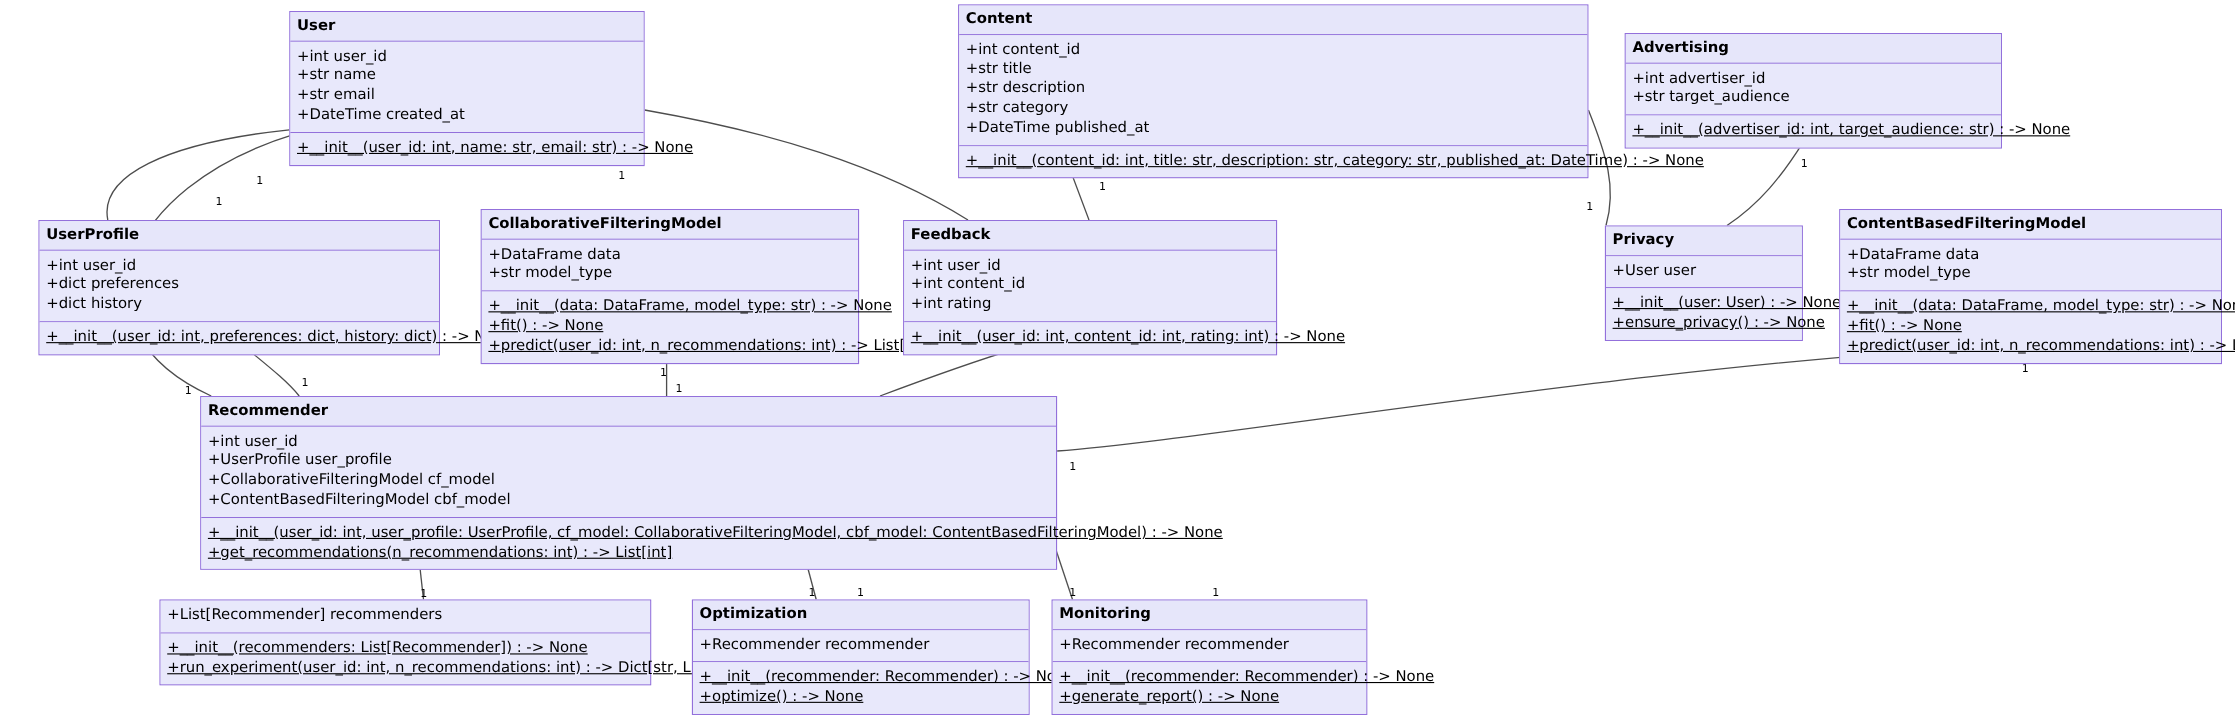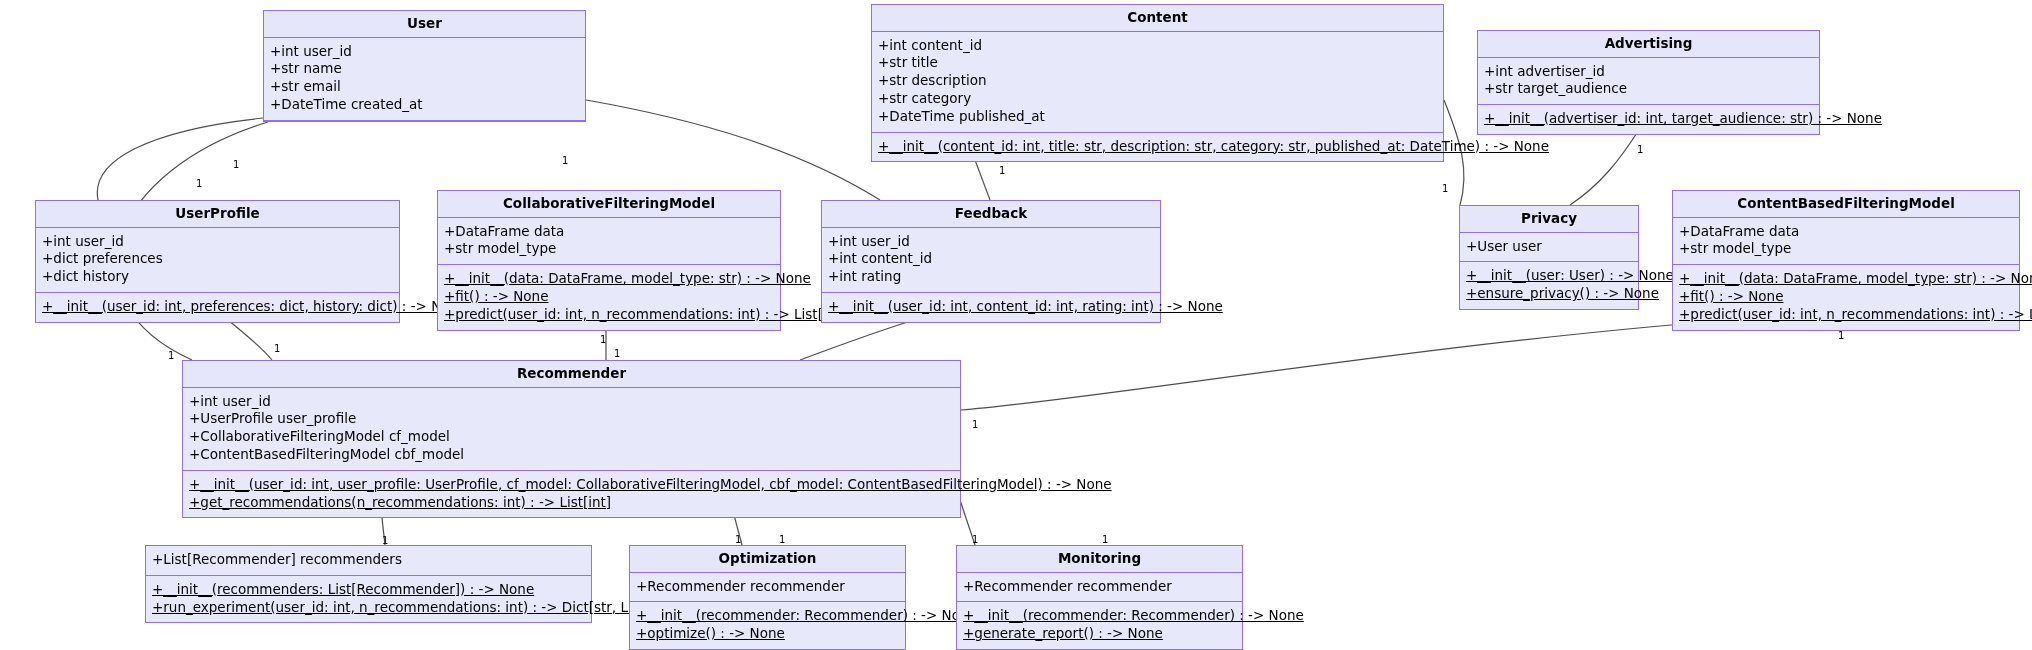--- a/index.html
+++ b/index.html
@@ -29,21 +29,20 @@
   }
   .uml-class {
     position: absolute;
     box-sizing: border-box;
     border: 1px solid #9370db;
     background: #e6e6fa;
     font-size: 13.5px;
     color: #000000;
   }
   .uml-title {
-    text-align: center;
     font-weight: bold;
     padding: 5px 6px 5px 6px;
     border-bottom: 1px solid #9370db;
     background: #e6e6fa;
     white-space: nowrap;
     line-height: 1.15;
   }
   .uml-section {
     padding: 5px 18px 6px 6px;
     border-bottom: 1px solid #9370db;
@@ -112,20 +111,23 @@
 
   <div id="classes-layer">
       <div class="uml-class" style="left: 263px; top: 10px; width: 323px; border-color: rgb(147, 112, 219); background: rgb(230, 230, 250);">
         <div class="uml-title">User</div>
         <div class="uml-section">
           <div class="uml-row">+int user_id</div>
           <div class="uml-row">+str name</div>
           <div class="uml-row">+str email</div>
           <div class="uml-row">+DateTime created_at</div>
         </div>
+        <div class="uml-section last">
+          <div class="uml-row">+__init__(user_id: int, name: str, email: str) : -&gt; None</div>
+        </div>
       </div>
       <div class="uml-class" style="left: 871px; top: 4px; width: 573px; border-color: rgb(147, 112, 219); background: rgb(230, 230, 250);">
         <div class="uml-title">Content</div>
         <div class="uml-section">
           <div class="uml-row">+int content_id</div>
           <div class="uml-row">+str title</div>
           <div class="uml-row">+str description</div>
           <div class="uml-row">+str category</div>
           <div class="uml-row">+DateTime published_at</div>
         </div>
@@ -214,21 +216,21 @@
       </div>
       <div class="uml-class" style="left: 145px; top: 545px; width: 447px; border-color: rgb(147, 112, 219); background: rgb(230, 230, 250);">
         <div class="uml-section">
           <div class="uml-row">+List[Recommender] recommenders</div>
         </div>
         <div class="uml-section last">
           <div class="uml-row">+__init__(recommenders: List[Recommender]) : -&gt; None</div>
           <div class="uml-row">+run_experiment(user_id: int, n_recommendations: int) : -&gt; Dict[str, List[int]]</div>
         </div>
       </div>
-      <div class="uml-class" style="left: 629px; top: 545px; width: 277px; border-color: rgb(147, 112, 219); background: rgb(230, 230, 250);">
+      <div class="uml-class" style="left: 629px; top: 545px; width: 307px; border-color: rgb(147, 112, 219); background: rgb(230, 230, 250);">
         <div class="uml-title">Optimization</div>
         <div class="uml-section">
           <div class="uml-row">+Recommender recommender</div>
         </div>
         <div class="uml-section last">
           <div class="uml-row">+__init__(recommender: Recommender) : -&gt; None</div>
           <div class="uml-row">+optimize() : -&gt; None</div>
         </div>
       </div>
       <div class="uml-class" style="left: 956px; top: 545px; width: 287px; border-color: rgb(147, 112, 219); background: rgb(230, 230, 250);">

